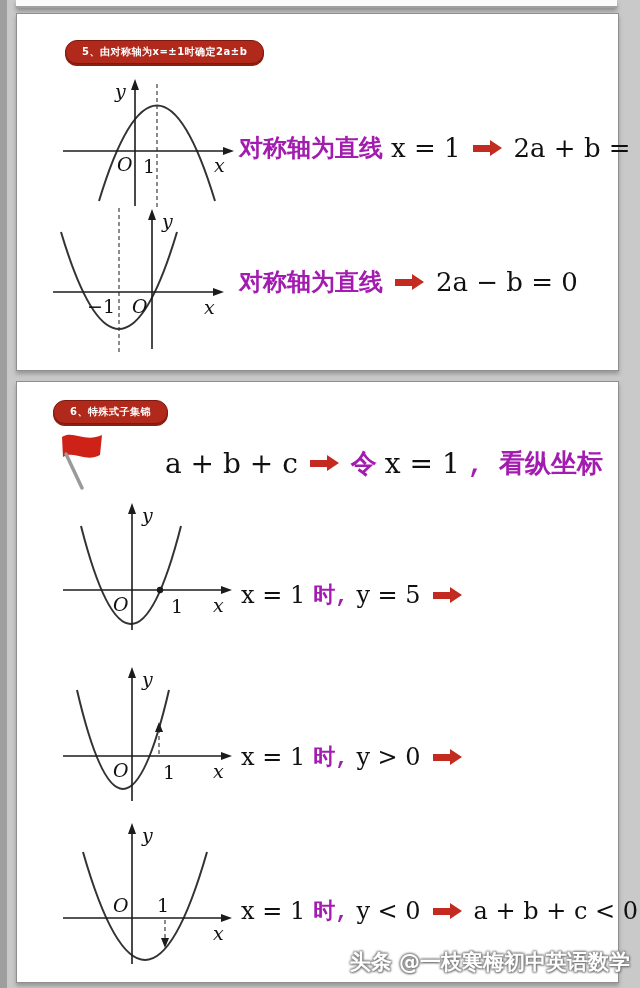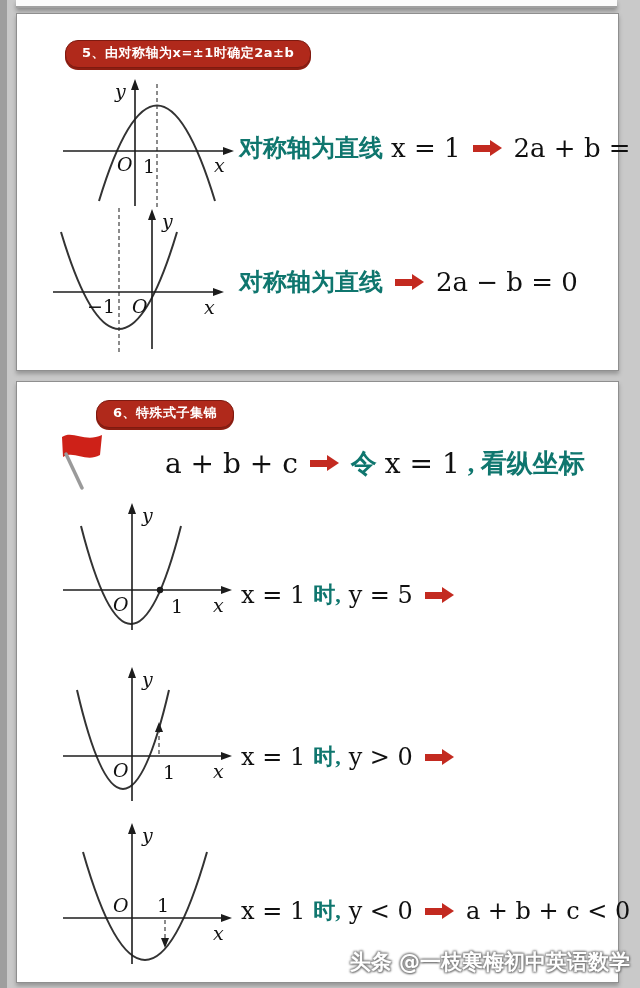--- a/index.html
+++ b/index.html
@@ -26,41 +26,41 @@
     border:1px solid #8f8f8f;
     box-shadow:0 3px 4px rgba(0,0,0,.25);
   }
   #panel5{left:16px;top:13px;width:601px;height:356px;}
   #panel6{left:16px;top:381px;width:601px;height:600px;}
   .badge{
     position:absolute;
     background:#b0291b;
     color:#ffffff;
     font-weight:700;
-    font-size:13px;
+    font-size:10px;
     line-height:1.3;
     padding:4px 16px 5px 16px;
     border-radius:13px;
     border:1px solid #7d1a10;
     box-shadow:0 2px 0 #8d1e12;
     letter-spacing:.5px;
     white-space:nowrap;
   }
   .mrow{
     position:absolute;
     display:flex;align-items:center;gap:8px;
     white-space:nowrap;
   }
   .mi{
     font-family:"DejaVu Serif",serif;
     font-size:26px;color:#101010;
   }
   .cn{
-    font-family:Liberation Serif, serif;
-    font-weight:700;font-size:24px;color:#0f766e;
+    font-family:Liberation Mono, monospace;
+    font-weight:700;font-size:24px;color:#a21caf;
   }
   .small .mi{font-size:24px;}
   .small .cn{font-size:22px;}
   .intro .mi{font-size:28px;}
   .intro .cn{font-size:26px;}
   .rarrow{display:inline-flex;align-items:center;margin:0 4px;}
   .rarrow .bar{width:17px;height:7px;background:#c32a20;}
   .rarrow .head{width:0;height:0;border-left:12px solid #c32a20;
     border-top:8px solid transparent;border-bottom:8px solid transparent;}
   .graph{position:absolute;}
@@ -131,21 +131,21 @@
     <span class="rarrow">
         <span class="bar"></span>
         <span class="head"></span>
       </span>
     <span class="mi">2a − b = 0</span>
   </div>
 </div>
 
 <div class="panel" id="panel6">
 
-  <div class="badge" style="left:36px;top:18px;margin-left:43px;">6、特殊式子集锦</div>
+  <div class="badge" style="left:36px;top:18px;">6、特殊式子集锦</div>
 
   <div class="mrow intro" style="left:40px;top:48px;">
     <span class="flagwrap">
       <svg width="58" height="62" viewBox="0 0 58 62">
         <path d="M5 7 C 16 0, 28 13, 45 5 L 43 25 C 29 33, 17 20, 6 27 Z" fill="#ce2118"></path>
         <line x1="9" y1="24" x2="25" y2="58" stroke="#9a9a9a" stroke-width="3.5" stroke-linecap="round"></line>
       </svg>
     </span>
     <span class="mi">a + b + c</span>
     <span class="rarrow">

